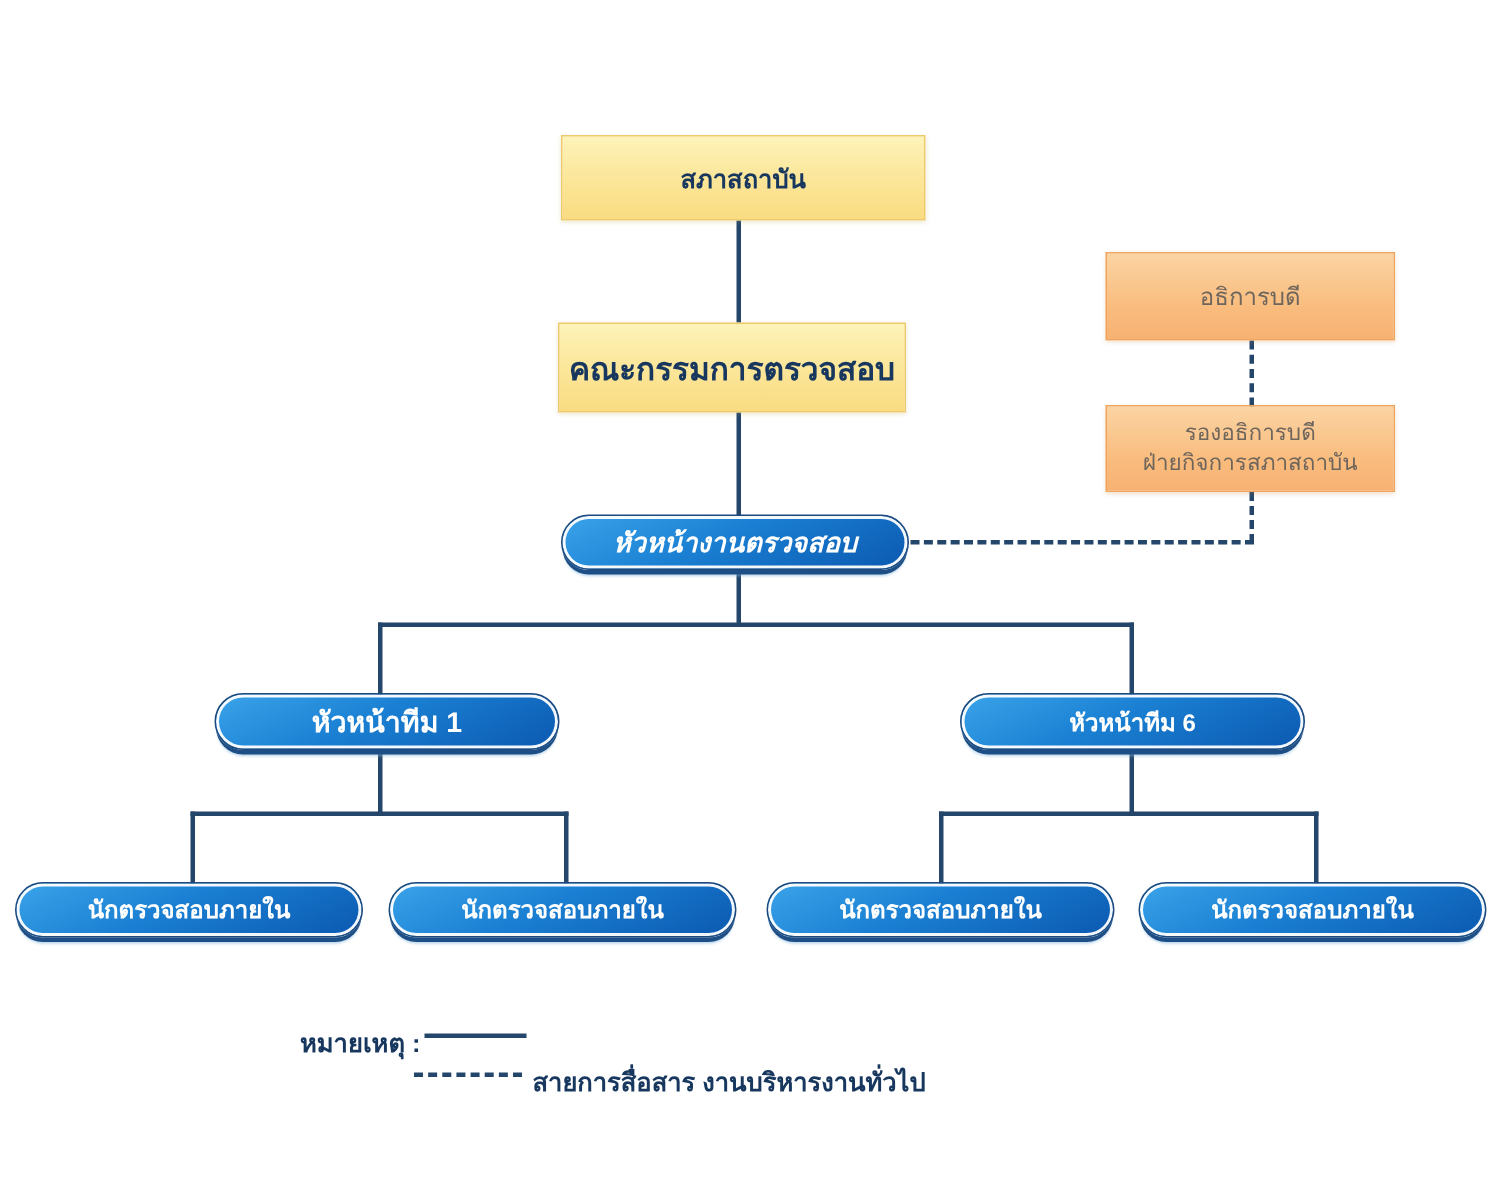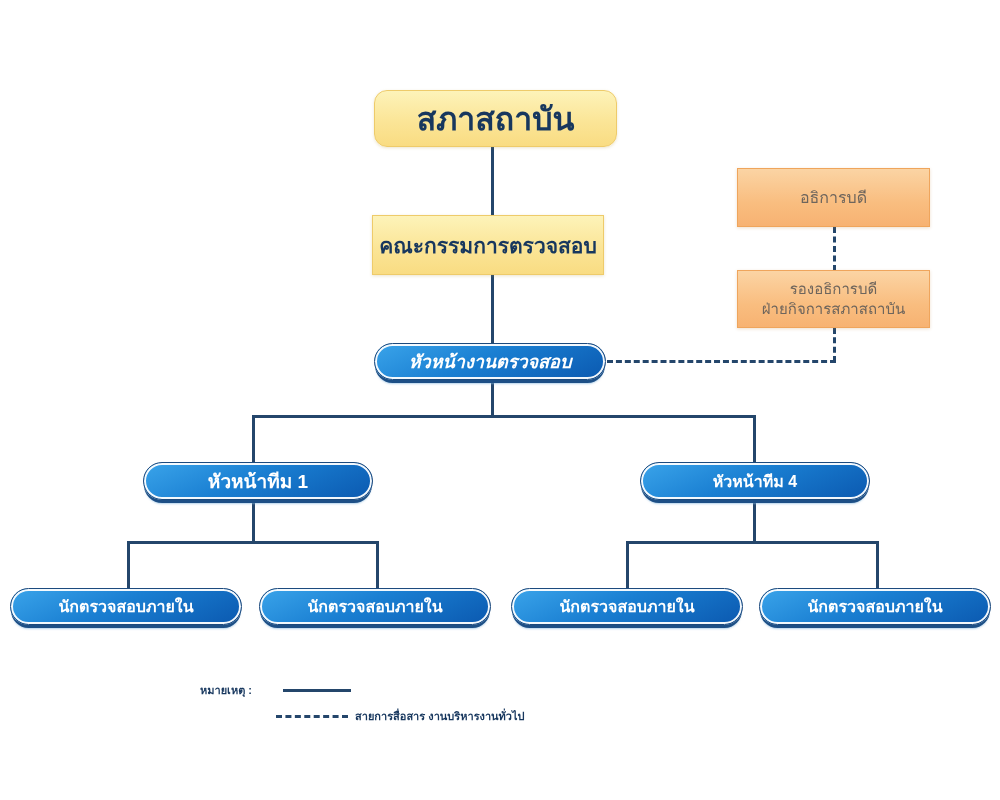--- a/index.html
+++ b/index.html
@@ -58,21 +58,21 @@
 
   
   .line { position: absolute; background: #24466b; }
   .dash-v { position: absolute; border-left: 3px dashed #24466b; }
   .dash-h { position: absolute; border-top: 3px dashed #24466b; }
 
   
   .legend-text {
     position: absolute;
     color: #17375e;
-    font-size: 11px;
+    font-size: 17px;
     font-weight: 600;
     white-space: nowrap;
   }
 </style>
 </head>
 <body>
 
 <div class="stage">
 
   <div class="line" style="left:491px; top:147px; width:3px; height:68px;"></div>
@@ -89,21 +89,21 @@
 
   <div class="line" style="left:753px; top:500px; width:3px; height:44px;"></div>
   <div class="line" style="left:626px; top:541px; width:253px; height:3px;"></div>
   <div class="line" style="left:626px; top:541px; width:3px; height:48px;"></div>
   <div class="line" style="left:876px; top:541px; width:3px; height:48px;"></div>
 
   <div class="dash-v" style="left:833px; top:227px; height:44px;"></div>
   <div class="dash-v" style="left:833px; top:328px; height:34px;"></div>
   <div class="dash-h" style="left:607px; top:360px; width:229px;"></div>
 
-  <div class="node box-yellow" style="left:374px; top:90px; width:243px; height:57px; font-size:32px;border-radius:13px;">
+  <div class="node box-yellow" style="left:374px; top:90px; width:243px; height:57px; font-size:17px;">
     <span>สภาสถาบัน</span>
   </div>
 
   <div class="node box-yellow" style="left:372px; top:215px; width:232px; height:60px; font-size:21px;">
     <span>คณะกรรมการตรวจสอบ</span>
   </div>
 
   <div class="node box-orange" style="left:737px; top:270px; width:193px; height:58px; font-size:15px; line-height:1.35;">
     <span>รองอธิการบดี</span>
     <span>ฝ่ายกิจการสภาสถาบัน</span>
@@ -115,21 +115,21 @@
 
   <div class="pill" style="left:374px; top:343px; width:232px; height:37px; font-size:18px;font-style:italic;">
     <span>หัวหน้างานตรวจสอบ</span>
   </div>
 
   <div class="pill" style="left:143px; top:462px; width:230px; height:38px; font-size:19px;align-items:center;">
     <span>หัวหน้าทีม 1</span>
   </div>
 
   <div class="pill" style="left:640px; top:462px; width:230px; height:38px; font-size:16px;">
-    <span>หัวหน้าทีม 4</span>
+    <span>หัวหน้าทีม 6</span>
   </div>
 
   <div class="pill" style="left:10px; top:588px; width:232px; height:37px; font-size:16px;">
     <span>นักตรวจสอบภายใน</span>
   </div>
 
   <div class="pill" style="left:259px; top:588px; width:232px; height:37px; font-size:16px;">
     <span>นักตรวจสอบภายใน</span>
   </div>
 

